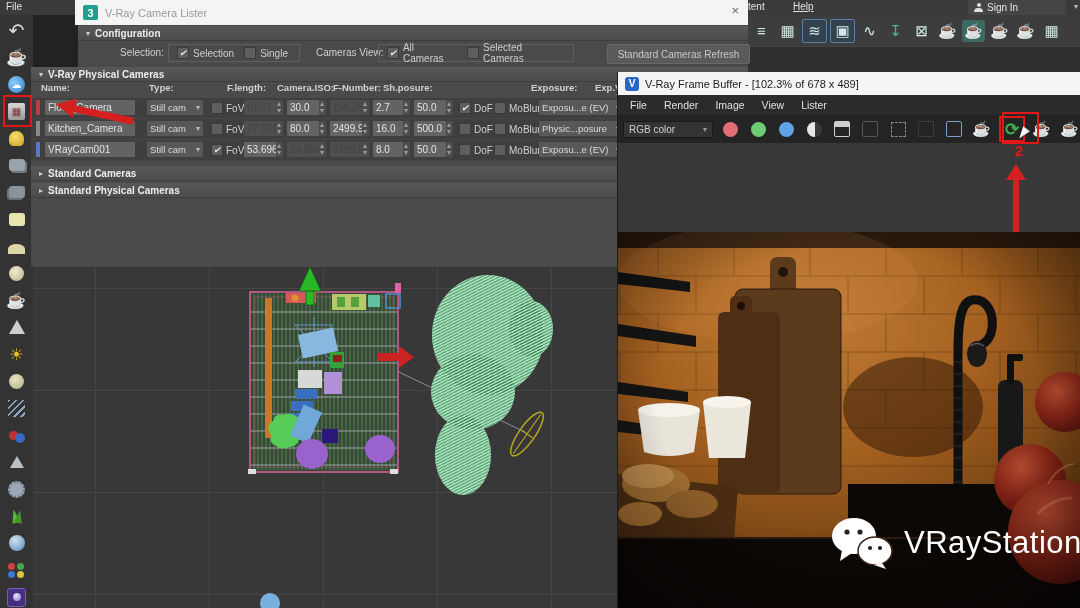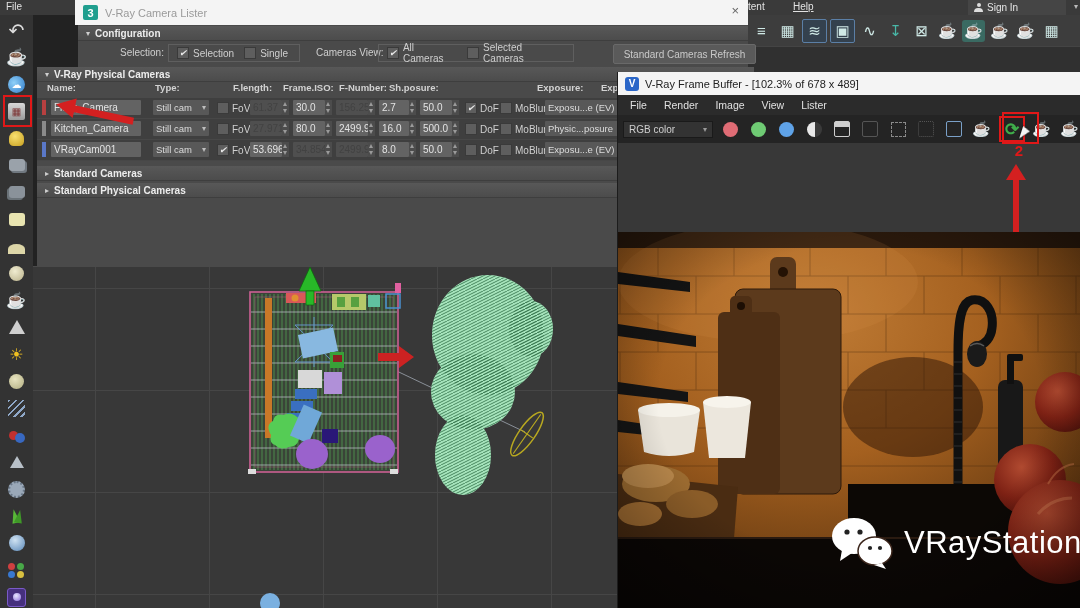--- a/index.html
+++ b/index.html
@@ -25,21 +25,21 @@
   #sidebar{left:0;top:15px;width:33px;height:593px;background:#333;display:flex;flex-direction:column;align-items:center;gap:3px;padding-top:3px;}
   .sic{width:24px;height:24px;display:flex;align-items:center;justify-content:center;font-size:15px;flex:0 0 auto;}
   .shape{width:17px;height:17px;border-radius:4px;}
   
   #lister-title{left:75px;top:0;width:673px;height:25px;background:#f4f4f4;display:flex;align-items:center;gap:7px;padding-left:8px;box-sizing:border-box;}
   #lister-title .logo{width:15px;height:15px;background:#1f9e8e;color:#fff;font-size:11px;font-weight:bold;
       display:flex;align-items:center;justify-content:center;border-radius:2px;}
   #lister-title .t{color:#9a9a9a;font-size:11px;}
   #lister-title .x{position:absolute;right:9px;top:3px;color:#666;font-size:13px;}
   #lister-upper{left:78px;top:25px;width:670px;height:45px;background:#4a4a4a;}
-  #lister-lower{left:37px;top:70px;width:717px;height:196px;background:#4a4a4a;}
+  #lister-lower{left:31px;top:70px;width:717px;height:196px;background:#4a4a4a;}
   .sect{position:absolute;height:15px;background:linear-gradient(#585858,#4c4c4c);color:#ececec;
         font-size:10px;font-weight:bold;display:flex;align-items:center;gap:5px;padding-left:8px;box-sizing:border-box;border-bottom:1px solid #3e3e3e;}
   .sect .m{font-size:8px;color:#cfcfcf;font-weight:normal;}
   .lbl{color:#cfcfcf;font-size:10px;}
   .chkbox{width:10px;height:10px;background:#5e5e5e;border:1px solid #3a3a3a;display:inline-flex;
           align-items:center;justify-content:center;color:#e8e8e8;font-size:9px;line-height:1;}
   .chkbox span{visibility:hidden;}
   .chkbox.on span{visibility:visible;}
   .group{position:absolute;border:1px solid #5f5f5f;height:18px;display:flex;align-items:center;gap:10px;padding:0 8px;box-sizing:border-box;}
   .group .opt{display:flex;align-items:center;gap:4px;}
@@ -323,21 +323,21 @@
 <div class="abs" id="lister-lower">
   <div id="refresh-btn" style="top:-26px">Standard Cameras Refresh</div>
   <div class="sect" style="left:0;top:-3px;width:717px">
     <span class="m">▾</span>
     <span>V-Ray Physical Cameras</span>
   </div>
   <div id="thead">
     <span style="left:10px">Name:</span>
     <span style="left:118px">Type:</span>
     <span style="left:196px">F.length:</span>
-    <span style="left:246px">Frame.ISO:</span>
+    <span style="left:246px">Camera.ISO:</span>
     <span style="left:302px">F-Number:</span>
     <span style="left:352px">Sh.posure:</span>
     <span style="left:500px">Exposure:</span>
     <span style="left:564px">Exp.Va</span>
   </div>
 
   <div class="cl-row" style="top:28px">
     <span class="cbar" style="background: rgb(184, 64, 64);"></span>
     <span class="fld" style="left:14px;width:90px">Floor_Camera</span>
     <span class="dd" style="left:116px;width:56px">

